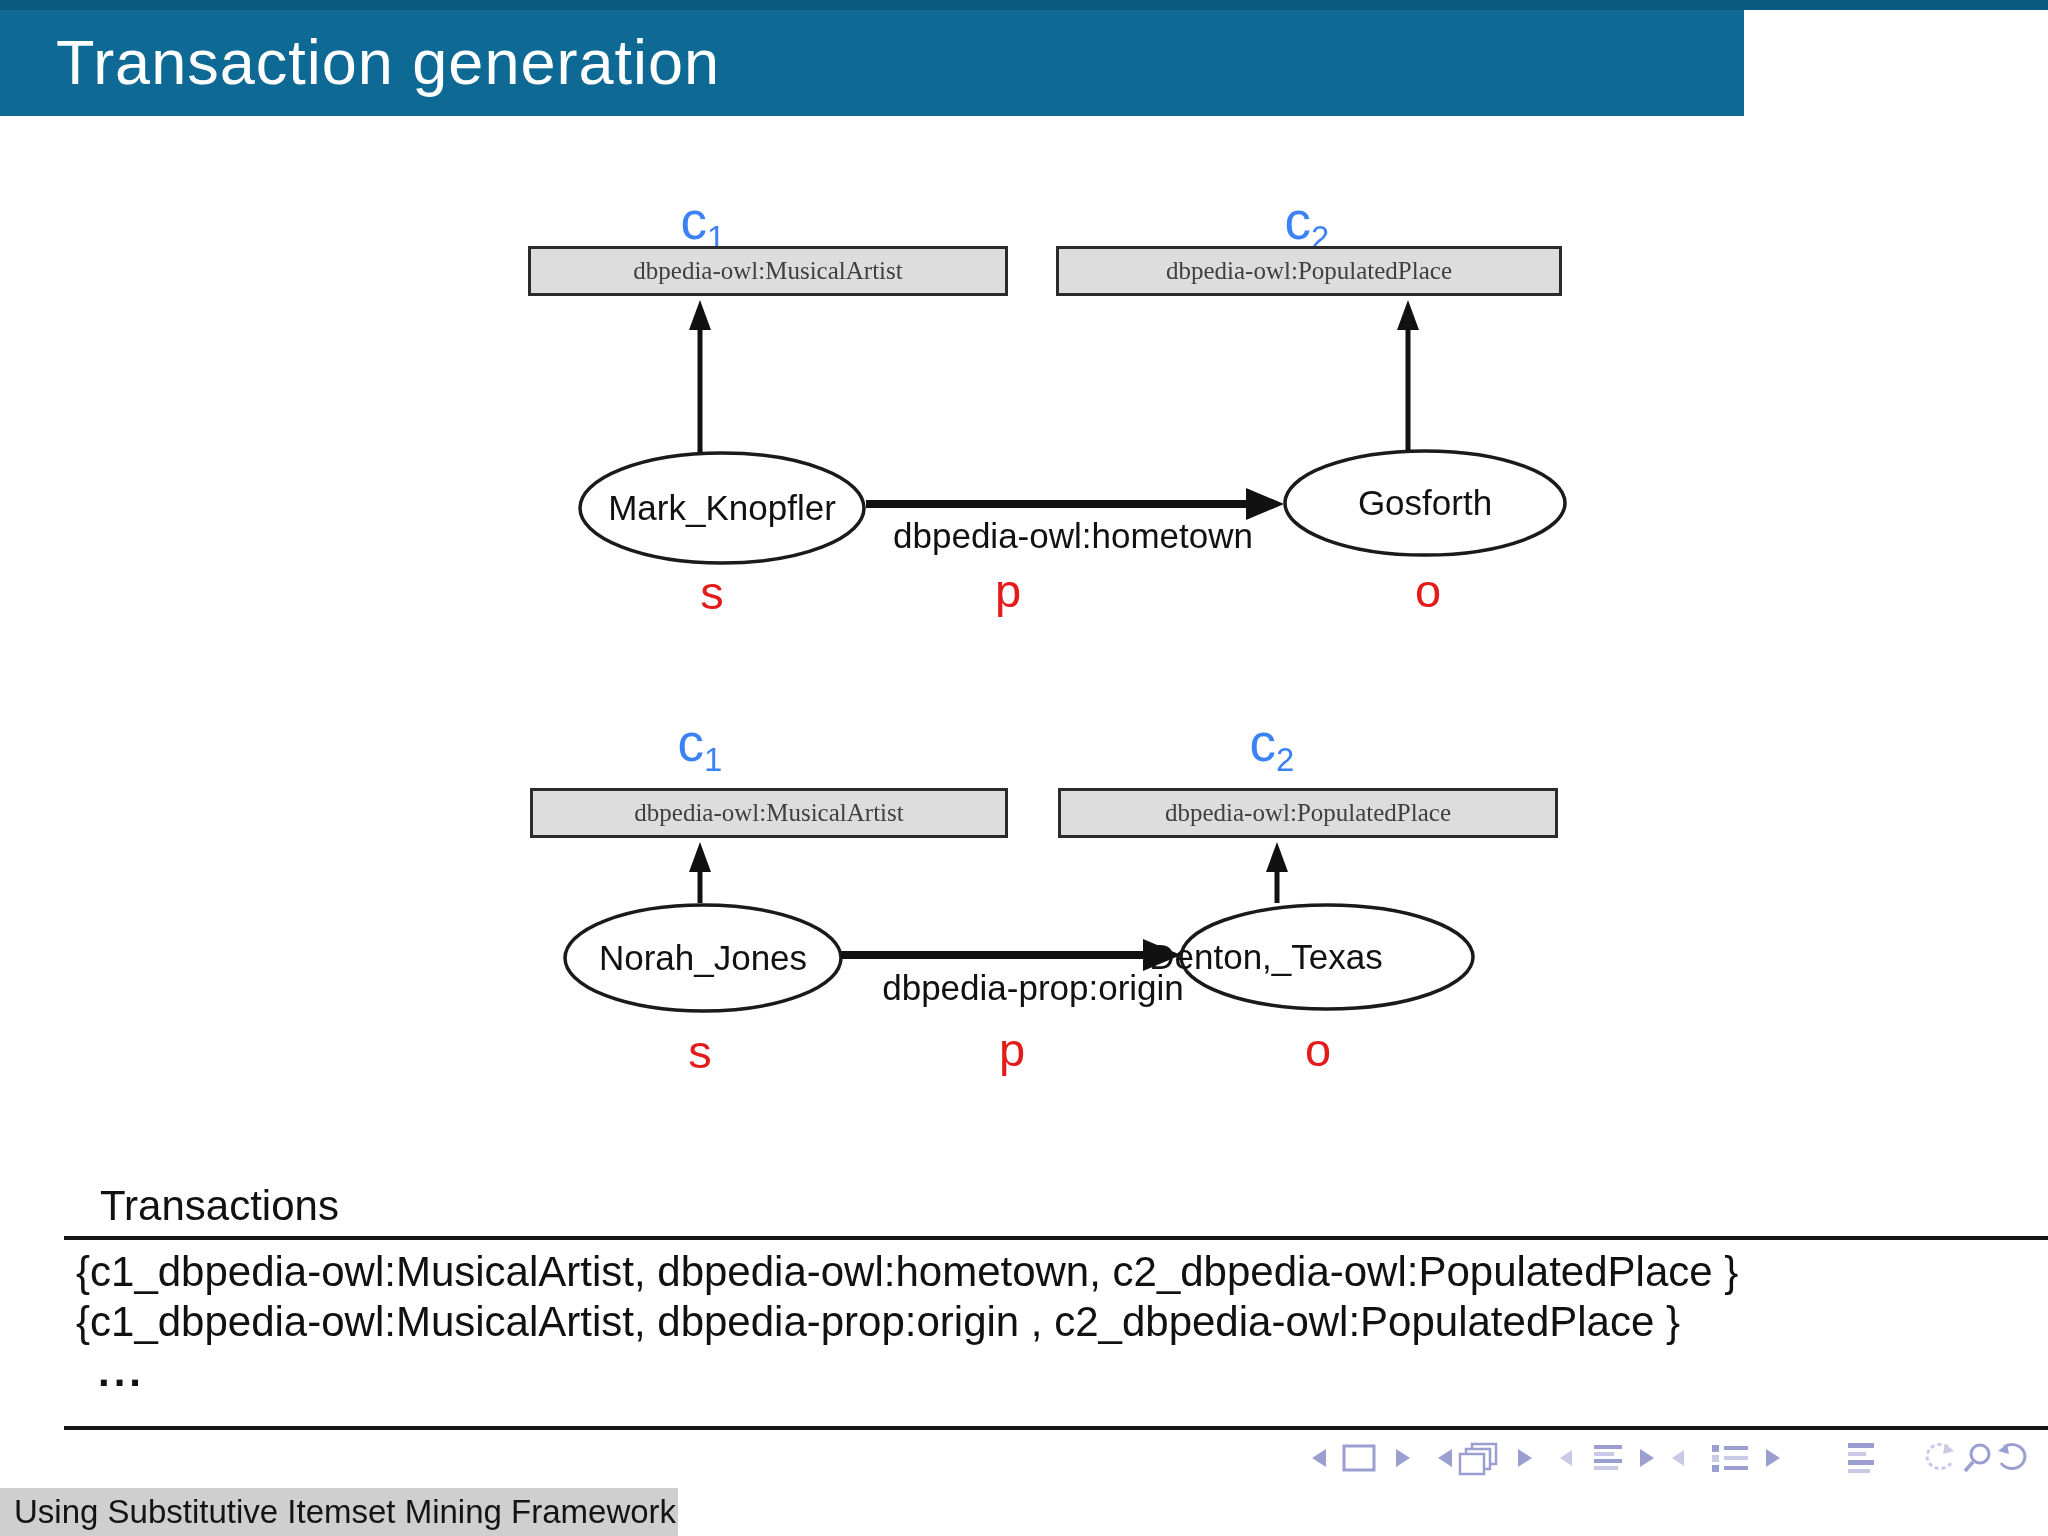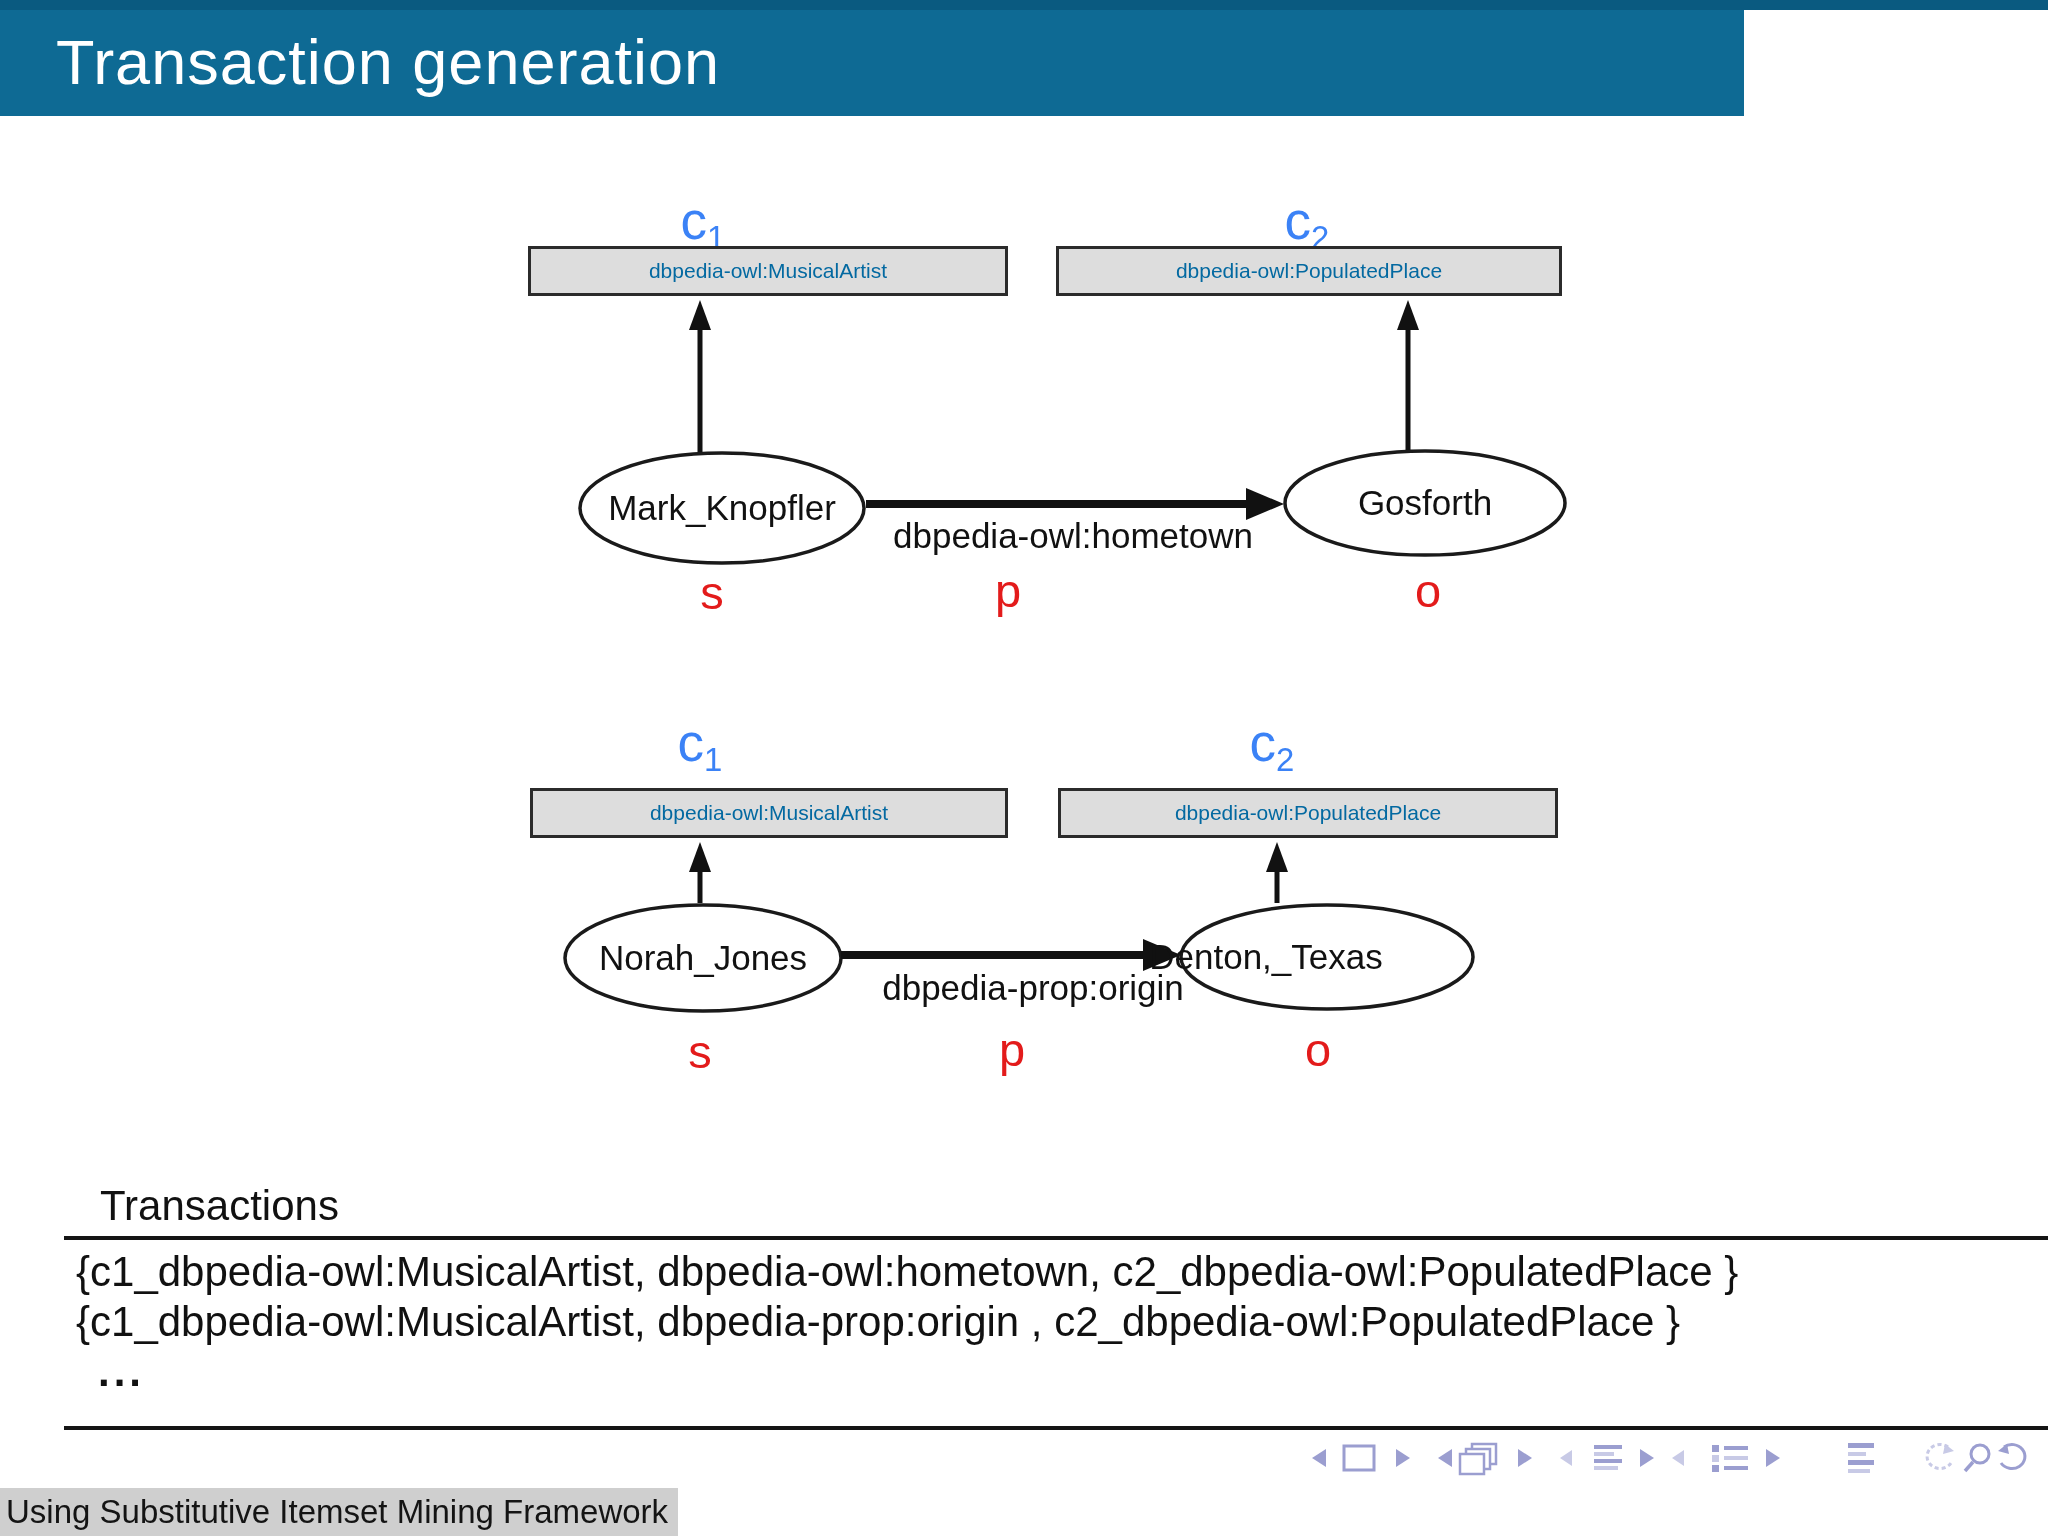--- a/index.html
+++ b/index.html
@@ -8,22 +8,22 @@
 
   
   .header{position:absolute;left:0;top:0;width:1744px;height:116px;background:#0e6a94;}
   .header-strip{position:absolute;left:0;top:0;width:2048px;height:10px;background:#0a5a80;}
   .page-title{position:absolute;left:56px;top:26px;font-size:63px;font-weight:300;
               color:#ffffff;letter-spacing:1px;white-space:nowrap;}
 
   
   .shape-layer{position:absolute;left:0;top:0;width:2048px;height:1536px;pointer-events:none;}
   .dbox{position:absolute;background:#dddddd;border:3px solid #2b2b2b;box-sizing:border-box;
-        display:flex;align-items:center;justify-content:center;font-size:21px;color:#0369a1;
-        white-space:nowrap;}
+        display:flex;align-items:center;justify-content:center;font-size:25px;color:#404040;
+        white-space:nowrap;font-family:Liberation Serif, serif;}
   .clabel{position:absolute;transform:translateX(-50%);color:#3b82f6;font-size:53px;
           white-space:nowrap;}
   .clabel .sub{font-size:0.62em;vertical-align:-0.3em;}
   .elabel{position:absolute;transform:translate(-50%,-50%);font-size:35px;color:#111;
           white-space:nowrap;}
   .plabel{position:absolute;transform:translateX(-50%);font-size:35px;color:#111;
           white-space:nowrap;}
   .spo{position:absolute;transform:translateX(-50%);color:#e31b1b;font-size:47px;}
 
   
@@ -36,21 +36,21 @@
   .trow-1{top:1298px;}
   .trow-2{top:1348px;left:98px;letter-spacing:4px;font-weight:bold;}
 
   
   .footer{position:absolute;left:0;top:1488px;width:2048px;height:48px;display:flex;}
   .f-red{width:688px;background:#e8430b;color:#ffffff;font-size:33px;display:flex;
          align-items:center;padding-left:3px;box-sizing:border-box;overflow:hidden;
          white-space:nowrap;}
   .f-red b{font-weight:bold;}
   .f-gray{width:678px;background:#cfcfcf;color:#141414;font-size:33px;display:flex;
-          align-items:center;padding-left:6px;box-sizing:border-box;overflow:hidden;
+          align-items:center;padding-left:14px;box-sizing:border-box;overflow:hidden;
           white-space:nowrap;}
   .f-blue{flex:1;background:#0e6a94;color:#ffffff;position:relative;overflow:hidden;}
   .f-page{position:absolute;right:14px;top:4px;font-size:35px;}
   .ghost{position:absolute;color:#ffffff;font-size:40px;top:-27px;}
   .ghost-g{left:62px;}
   .ghost-comma{left:272px;}
 
   
   .nav{position:absolute;left:1300px;top:1434px;width:748px;height:48px;}
 </style>

